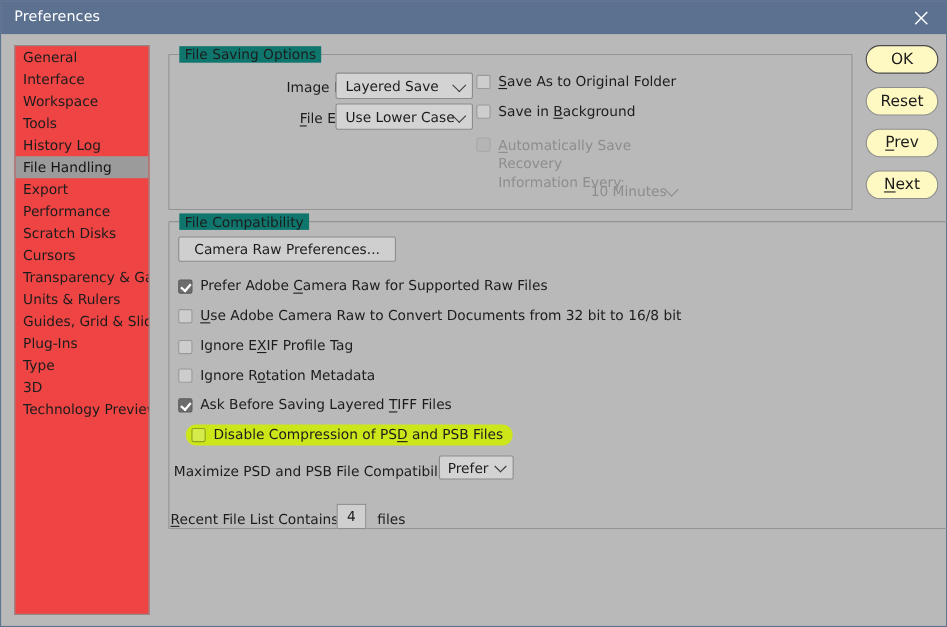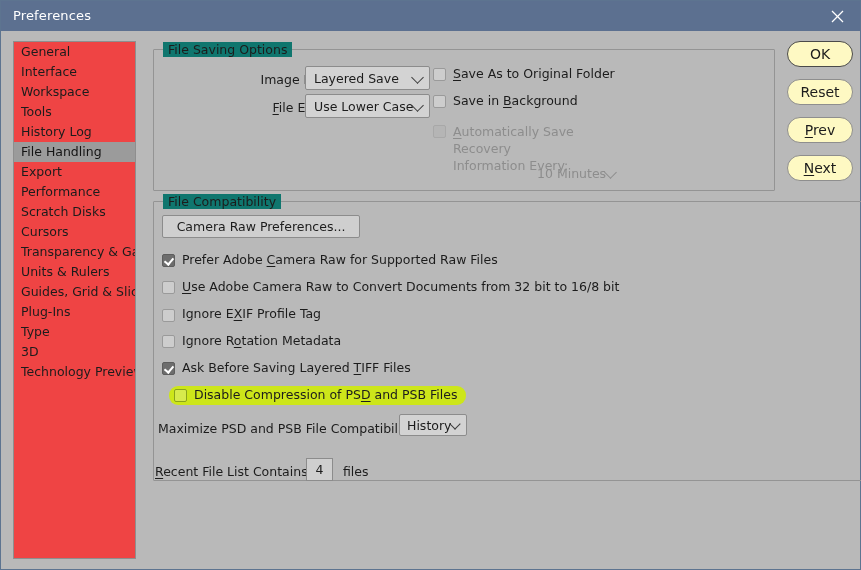--- a/index.html
+++ b/index.html
@@ -369,21 +369,21 @@
           <span class="cblabel"><span>Ask Before Saving Layered </span><span class="mn">T</span><span>IFF Files</span></span>
         </div>
         <div class="cbrow highlight" style="left: 0; top: 347px; margin-left: 16px;">
           <span class="cbox"></span>
           <span class="cblabel"><span>Disable Compression of PS</span><span class="mn">D</span><span> and PSB Files</span></span>
         </div>
       </div>
 
     <div class="plain" style="left:5px; top:382px;">Maximize PSD and PSB File Compatibility:</div>
     <div class="dropdown" style="left:246px; top:375px; width:68px; height:22px; padding-left:7px;">
-      <span>History</span>
+      <span>Prefer</span>
       <span class="chev" style="width:7px;height:7px;"></span>
     </div>
 
     <div class="plain" style="left:2px; top:425px;"><span class="mn">R</span><span>ecent File List Contains:</span></div>
     <div class="numfield" style="left:153px; top:419px; width:27px; height:23px;">
       <span>4</span>
     </div>
     <div class="plain" style="left:190px; top:425px;">files</div>
 
   </div>

